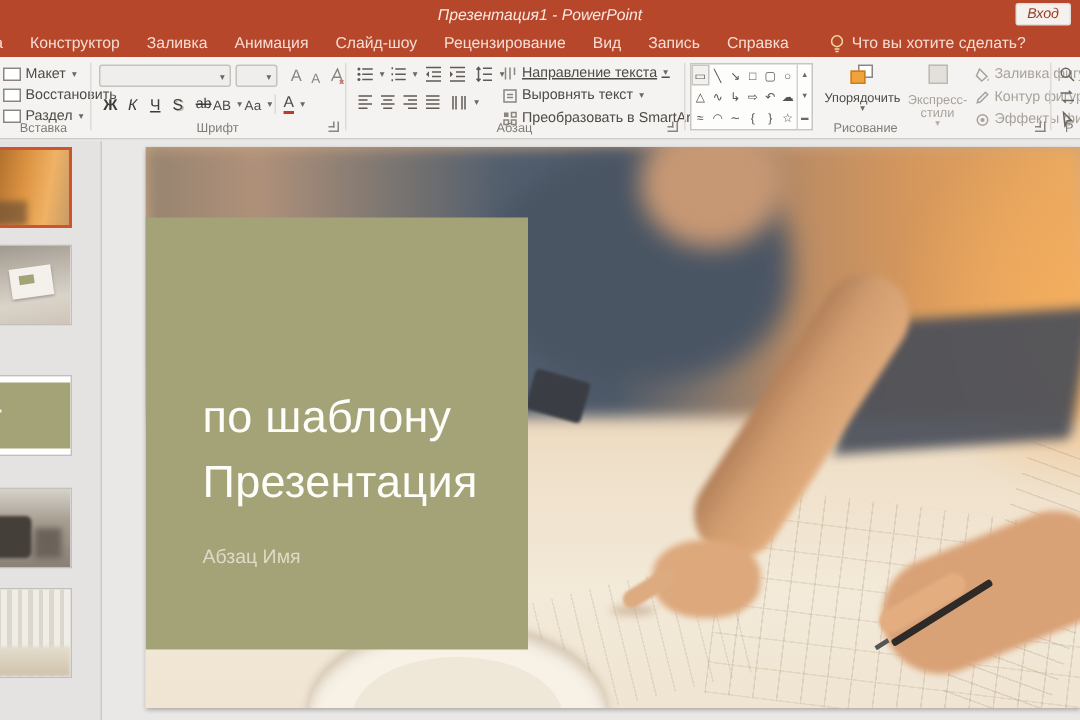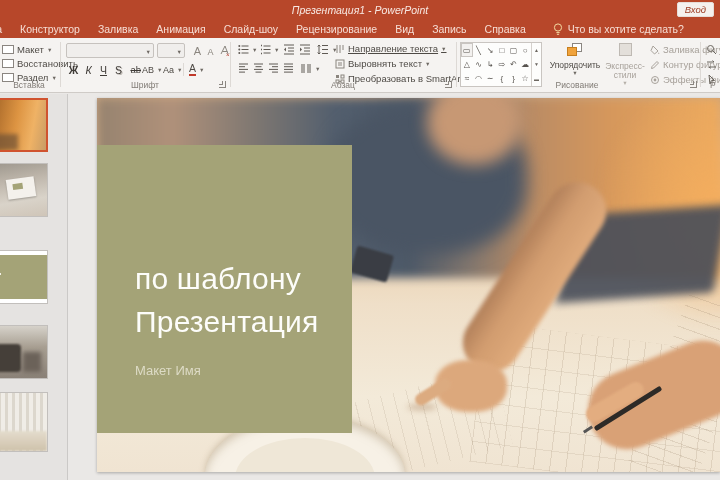--- a/index.html
+++ b/index.html
@@ -462,16 +462,16 @@
     <div class="ph" id="ph-hand2"></div>
     <div class="ph" id="ph-fingers2"></div>
     <div class="ph" id="ph-pen"></div>
     <div class="ph" id="ph-pen-tip"></div>
 
     <div id="olive-box">
       <div id="slide-title">
         <div>по шаблону</div>
         <div>Презентация</div>
       </div>
-      <div id="slide-subtitle">Макет Имя</div>
+      <div id="slide-subtitle">Абзац Имя</div>
     </div>
   </div>
 </div>
 
 </body></html>

